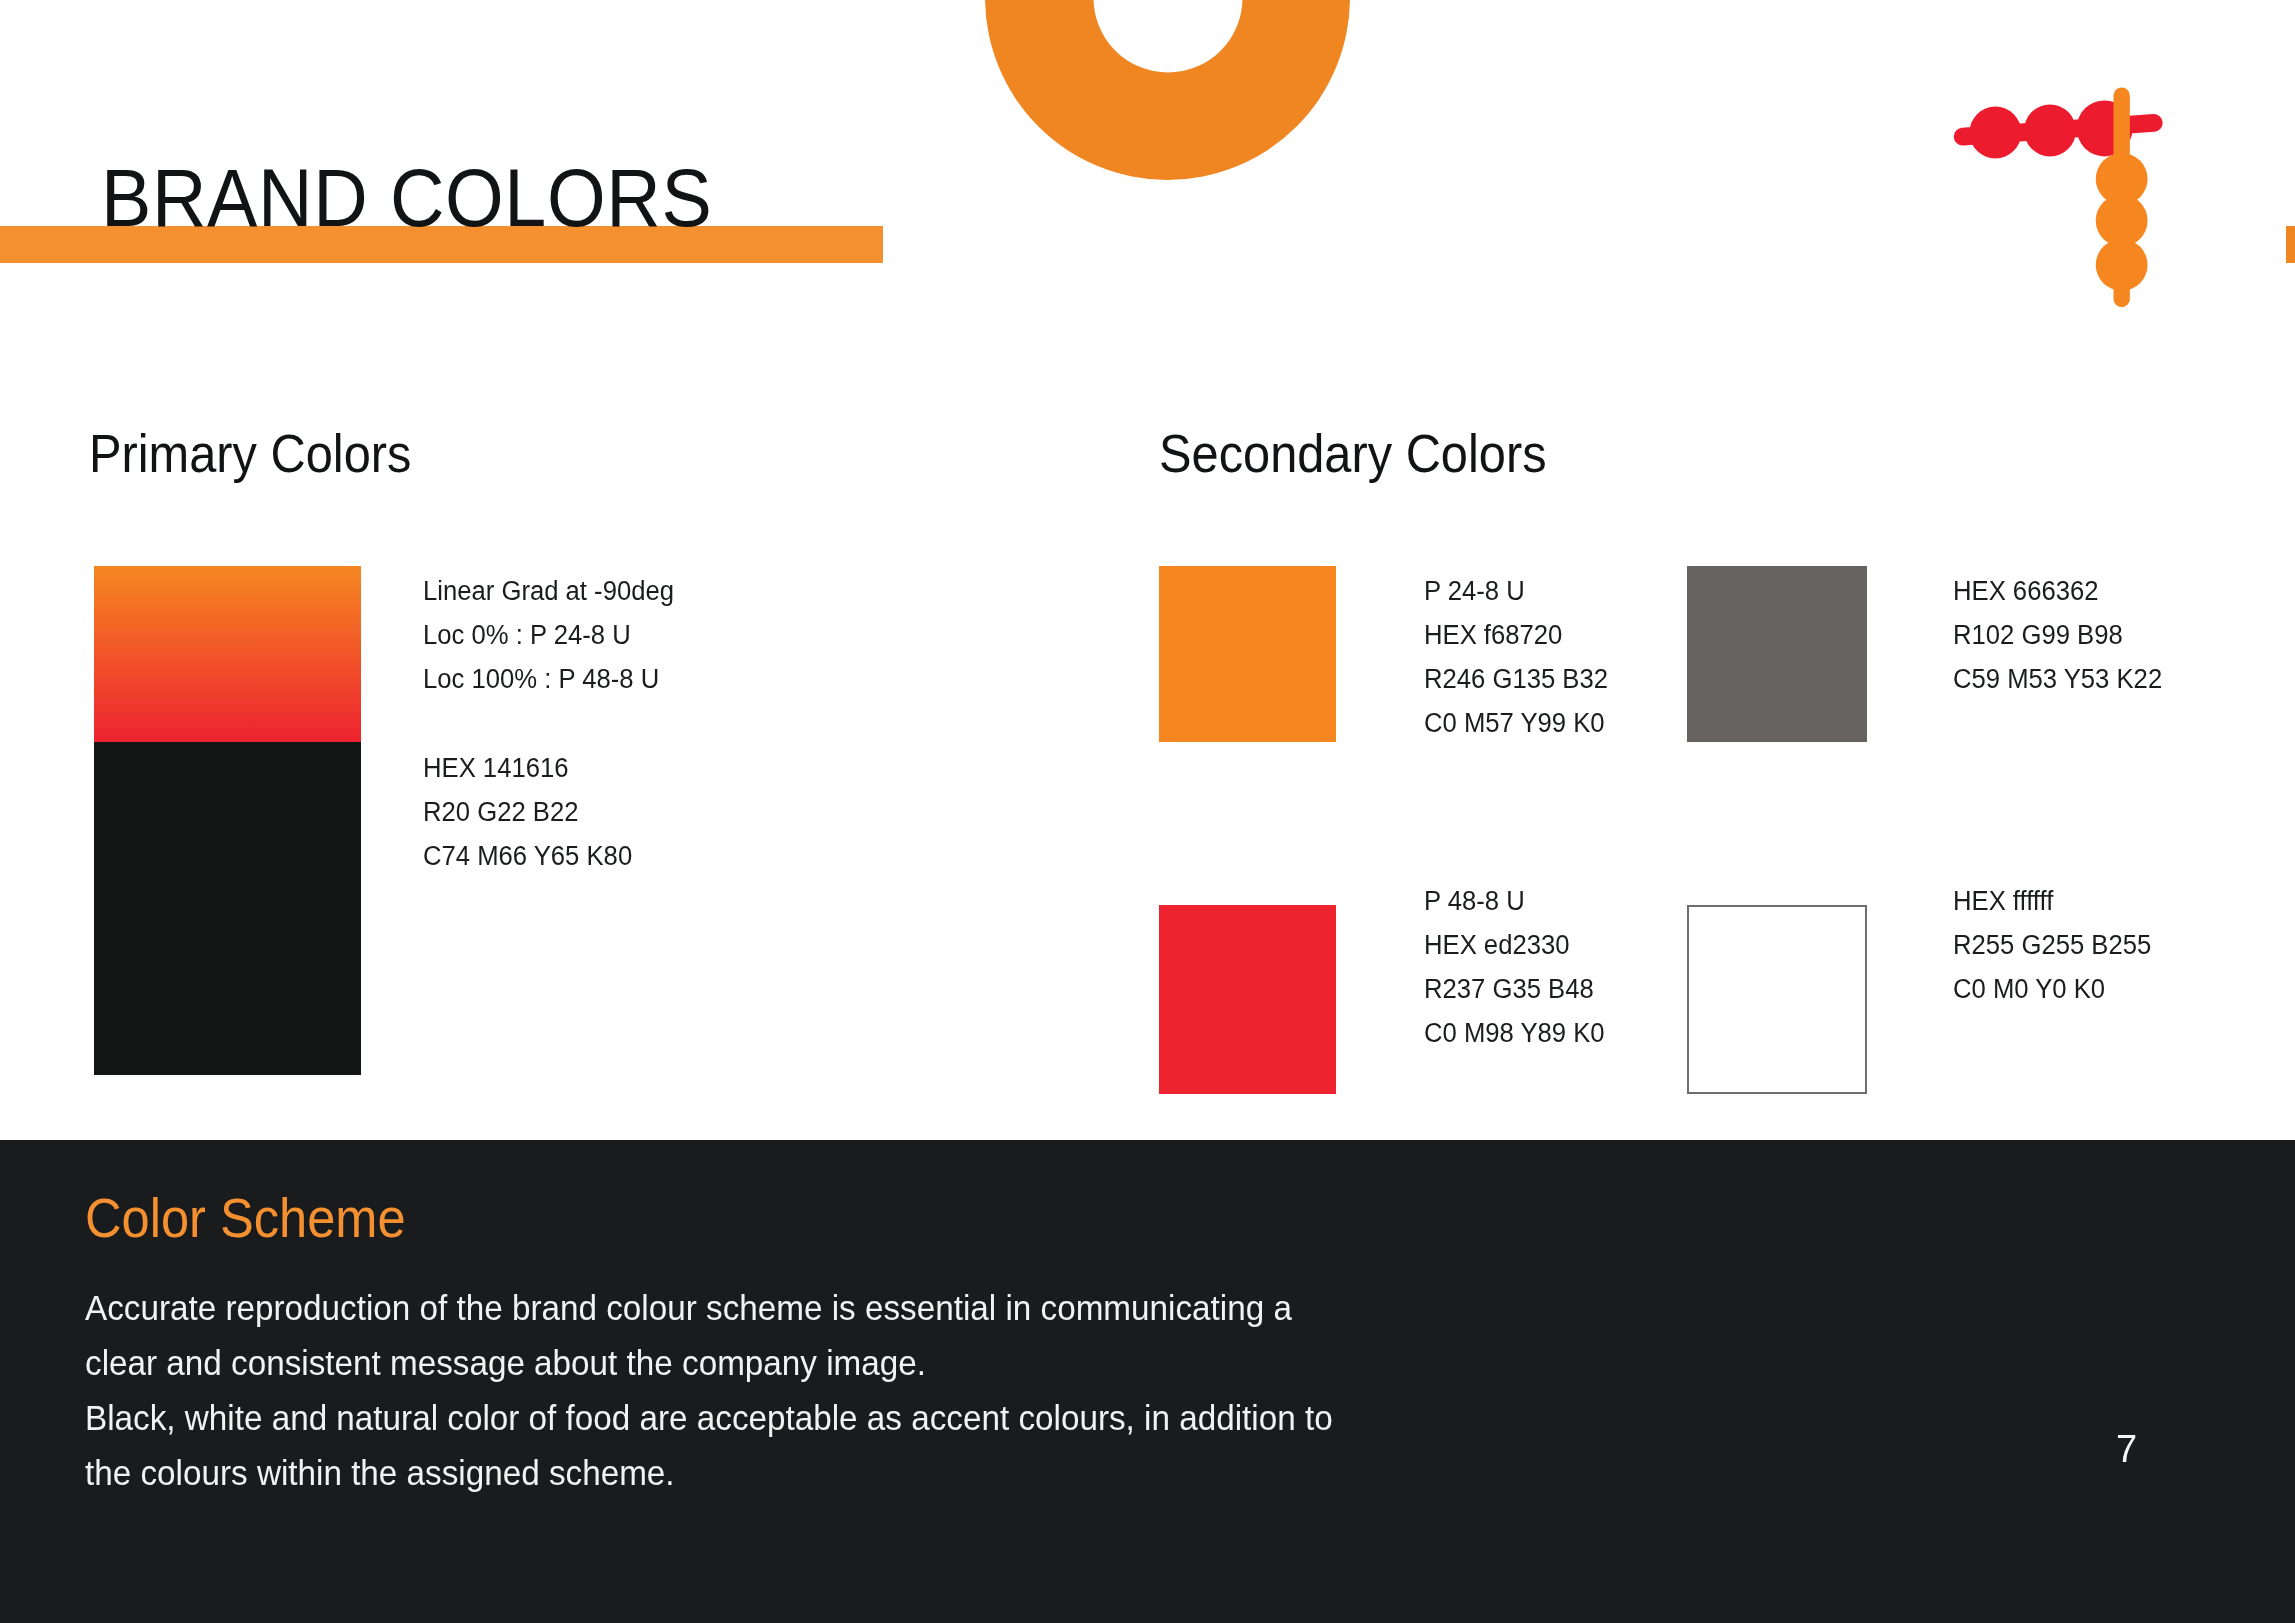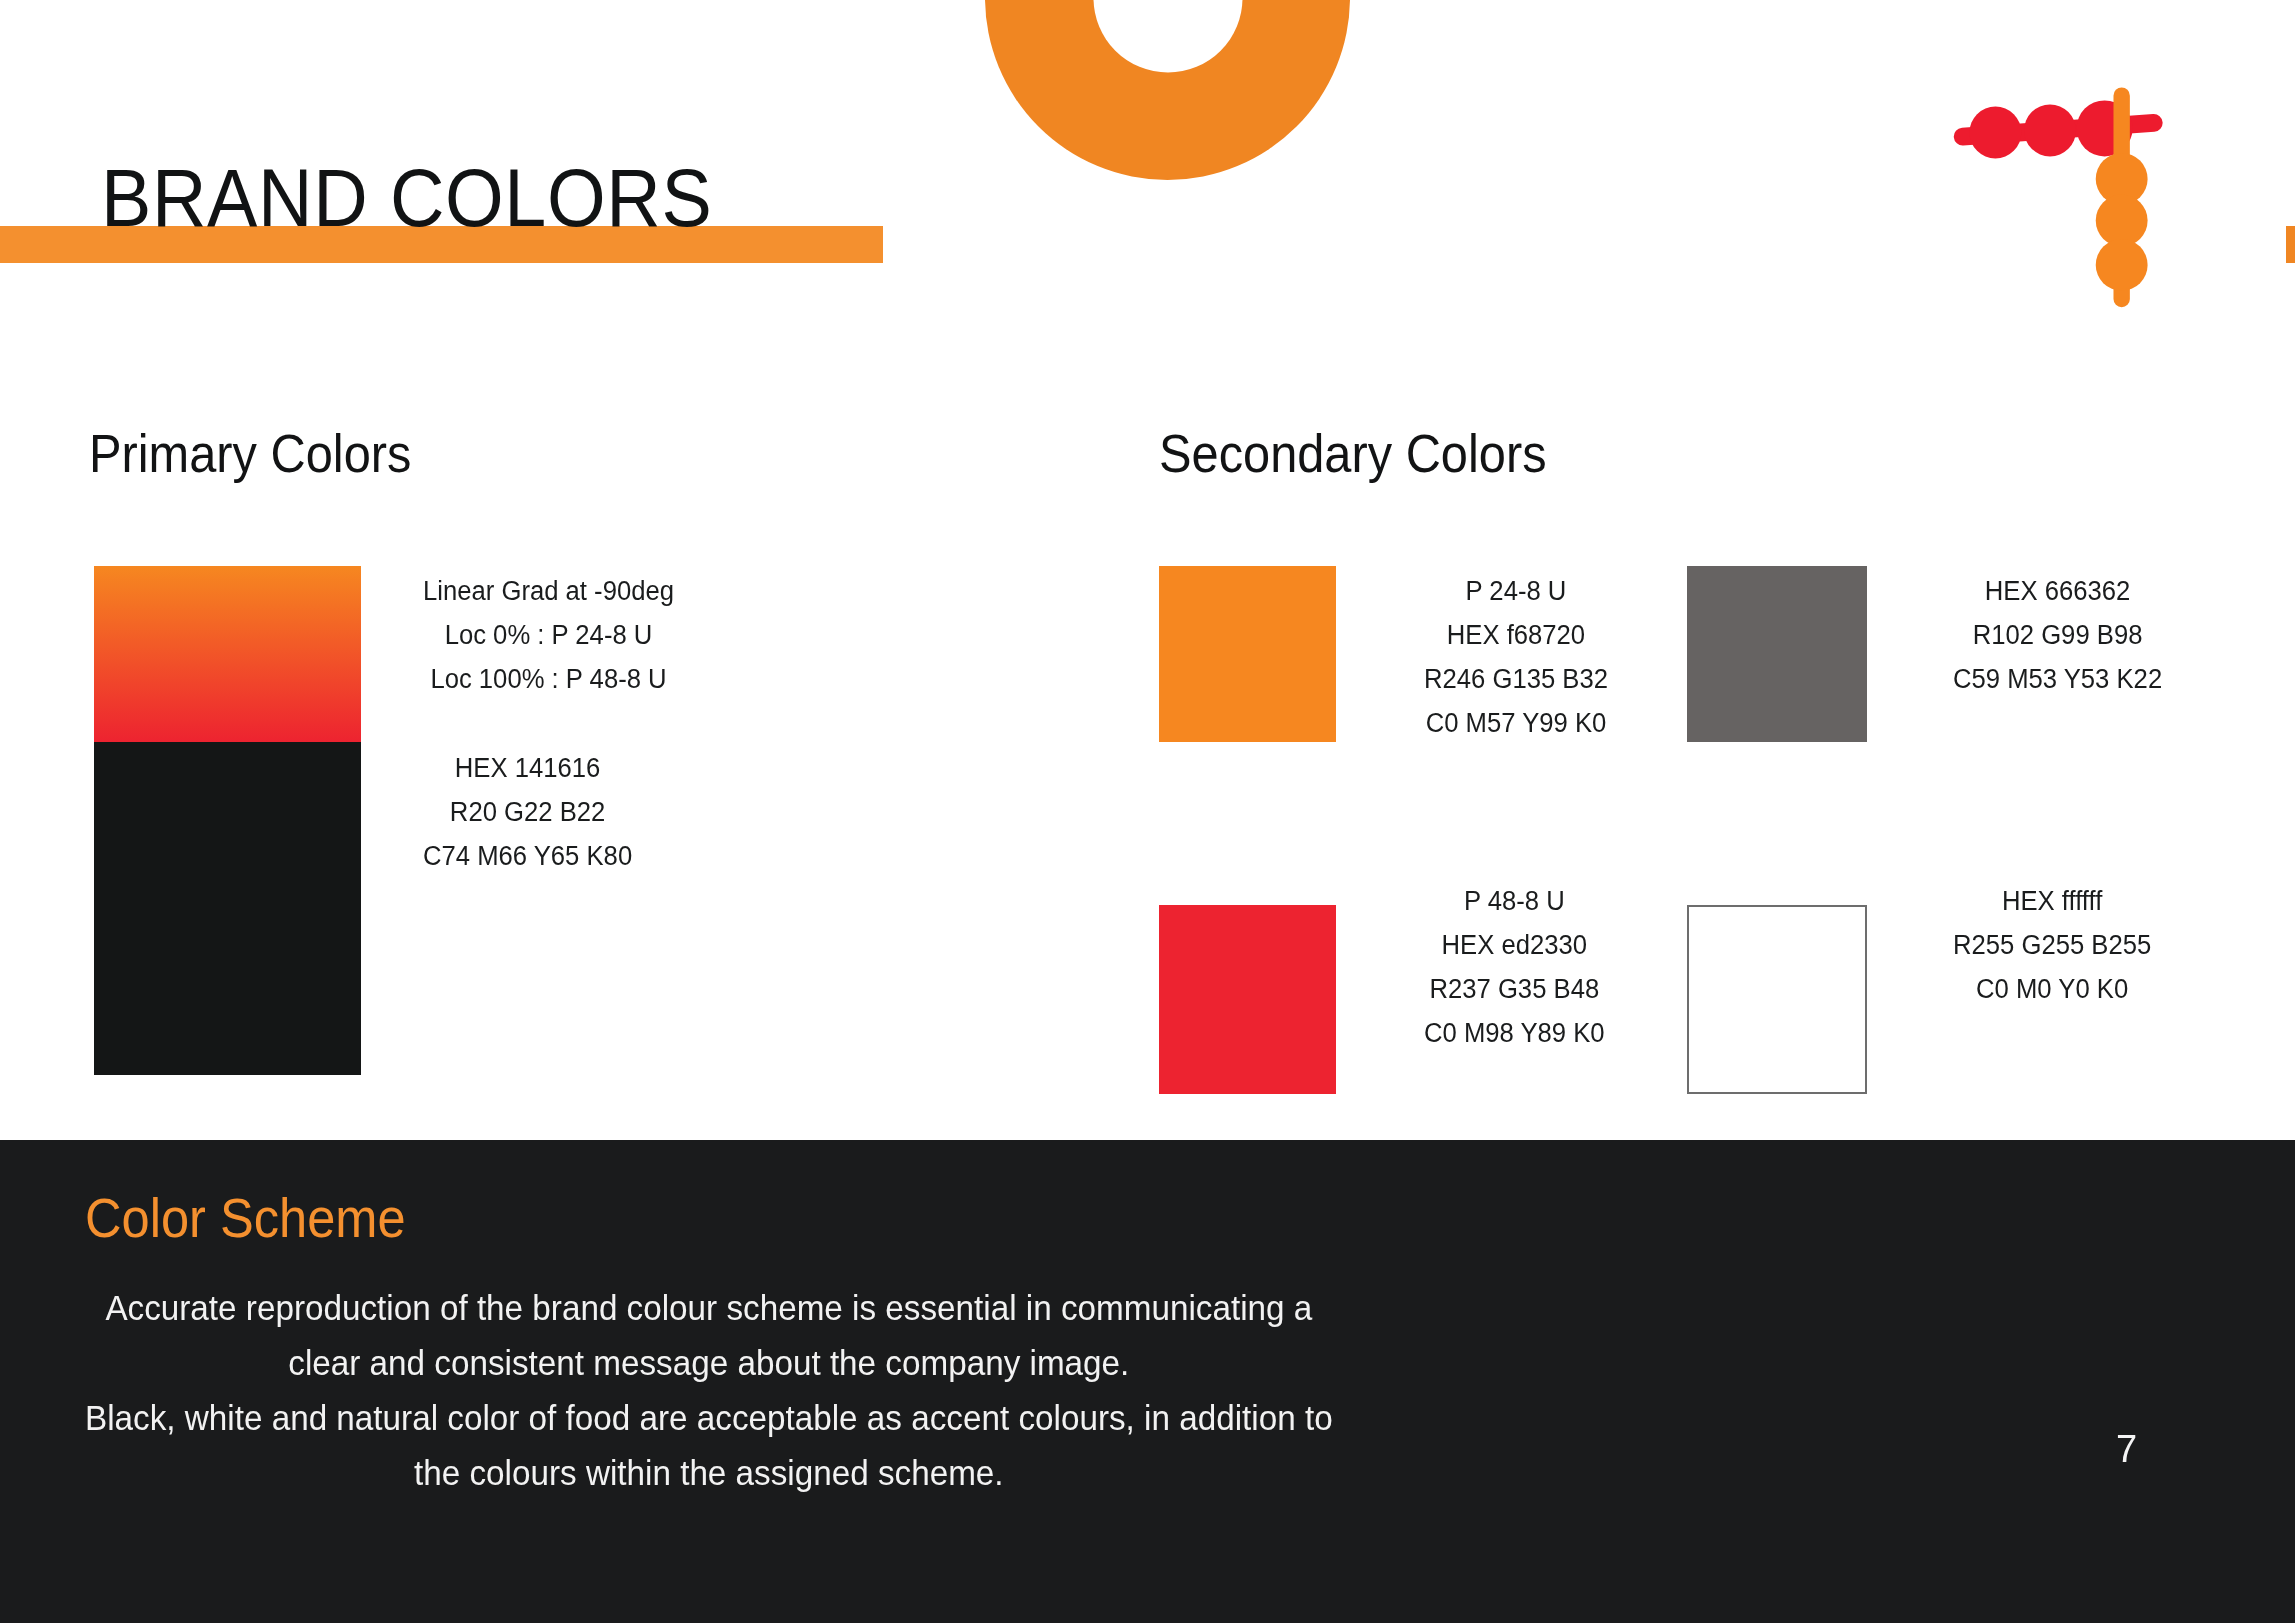--- a/index.html
+++ b/index.html
@@ -3,21 +3,21 @@
 <meta charset="utf-8">
 <style>
   html,body{margin:0;padding:0;}
   body{
     width:2295px;height:1623px;
     background:#ffffff;
     font-family:"Liberation Sans", sans-serif;
     overflow:hidden;
     position:relative;
   }
-  .page{position:absolute;inset:0;overflow:hidden;text-align:center;}
+  .page{position:absolute;inset:0;overflow:hidden;}
 
   
   .donut{
     position:absolute;left:985px;top:-185px;
     width:365px;height:365px;border-radius:50%;
     background:#f08622;
   }
   .donut::after{
     content:"";position:absolute;left:50%;top:50%;
     transform:translate(-50%,-50%);

